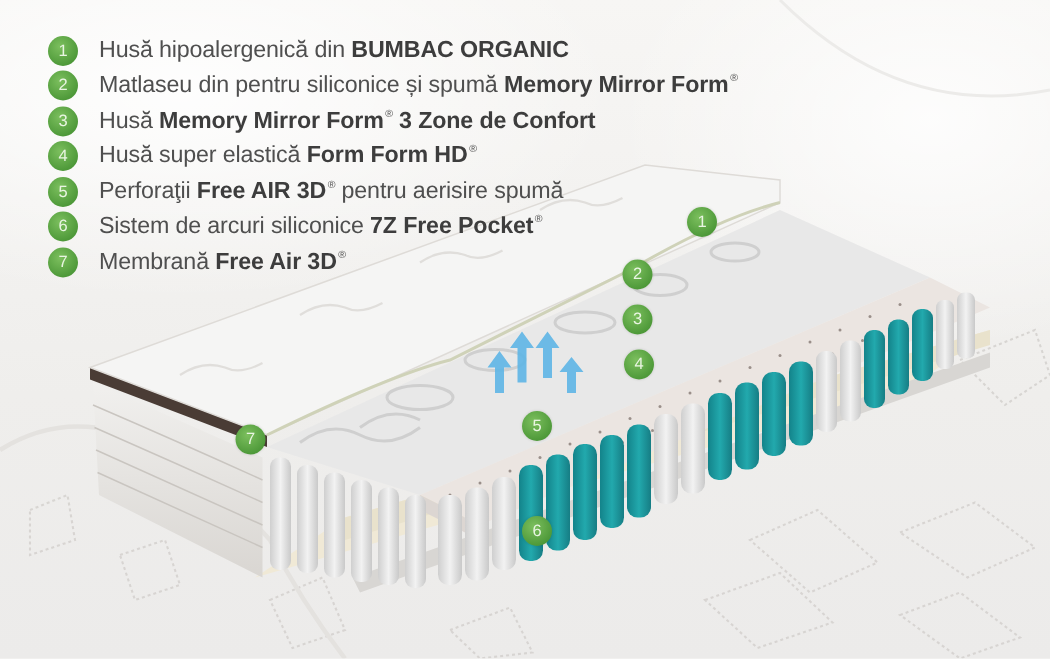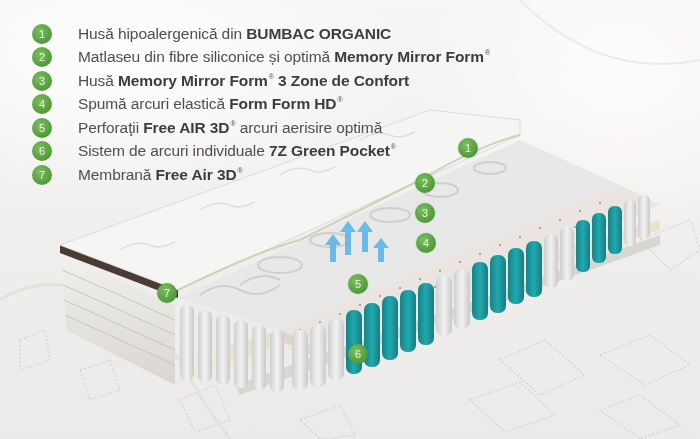--- a/index.html
+++ b/index.html
@@ -22,21 +22,21 @@
   .legend-row {
     display: flex; align-items: center; height: 23.5px;
   }
   .badge {
     width: 20px; height: 20px; border-radius: 50%;
     background: radial-gradient(circle at 40% 35%, #7cbf5e, #4f9a3a 70%, #3f8a2d);
     color: #e9f5e2; font-size: 11px; display: flex; align-items: center; justify-content: center;
     flex: 0 0 20px;
   }
   .legend-text {
-    margin-left: 26px; font-size: 15.5px; color: #4f4f4f; white-space: nowrap; letter-spacing: -0.1px;
+    margin-left: 14px; font-size: 15.5px; color: #4f4f4f; white-space: nowrap; letter-spacing: -0.1px;
   }
   .legend-text b { font-weight: bold; color: #3d3d3d; }
   .legend-text sup { font-size: 7px; vertical-align: 7px; margin-left: 1px; }
   .marker {
     position: absolute; width: 20px; height: 20px; border-radius: 50%;
     background: radial-gradient(circle at 40% 35%, #7cbf5e, #4f9a3a 70%, #3f8a2d);
     color: #e9f5e2; font-size: 11px; display: flex; align-items: center; justify-content: center;
     box-shadow: 0 0 2px rgba(0,0,0,0.15);
   }
   .diagram { position: absolute; inset: 0; }
@@ -202,37 +202,37 @@
   </svg>
 </div>
 
 <div class="legend">
   <div class="legend-row">
     <span class="badge">1</span>
     <span class="legend-text"><span>Husă hipoalergenică din </span><b>BUMBAC ORGANIC</b></span>
   </div>
   <div class="legend-row">
     <span class="badge">2</span>
-    <span class="legend-text"><span>Matlaseu din fibre siliconice și optimă </span><b>Memory Mirror Form</b><sup>®</sup></span>
+    <span class="legend-text"><span>Matlaseu din pentru siliconice și spumă </span><b>Memory Mirror Form</b><sup>®</sup></span>
   </div>
   <div class="legend-row">
     <span class="badge">3</span>
     <span class="legend-text"><span>Husă </span><b>Memory Mirror Form</b><sup>®</sup><b> 3 Zone de Confort</b></span>
   </div>
   <div class="legend-row">
     <span class="badge">4</span>
-    <span class="legend-text"><span>Spumă arcuri elastică </span><b>Form Form HD</b><sup>®</sup></span>
+    <span class="legend-text"><span>Husă super elastică </span><b>Form Form HD</b><sup>®</sup></span>
   </div>
   <div class="legend-row">
     <span class="badge">5</span>
-    <span class="legend-text"><span>Perforaţii </span><b>Free AIR 3D</b><sup>®</sup><span> arcuri aerisire optimă</span></span>
+    <span class="legend-text"><span>Perforaţii </span><b>Free AIR 3D</b><sup>®</sup><span> pentru aerisire spumă</span></span>
   </div>
   <div class="legend-row">
     <span class="badge">6</span>
-    <span class="legend-text"><span>Sistem de arcuri individuale </span><b>7Z Green Pocket</b><sup>®</sup></span>
+    <span class="legend-text"><span>Sistem de arcuri siliconice </span><b>7Z Free Pocket</b><sup>®</sup></span>
   </div>
   <div class="legend-row">
     <span class="badge">7</span>
     <span class="legend-text"><span>Membrană </span><b>Free Air 3D</b><sup>®</sup></span>
   </div>
 </div>
 
 <div class="marker" style="left:458px;top:138px;">1</div>
 <div class="marker" style="left:415px;top:173px;">2</div>
 <div class="marker" style="left:415px;top:203px;">3</div>

